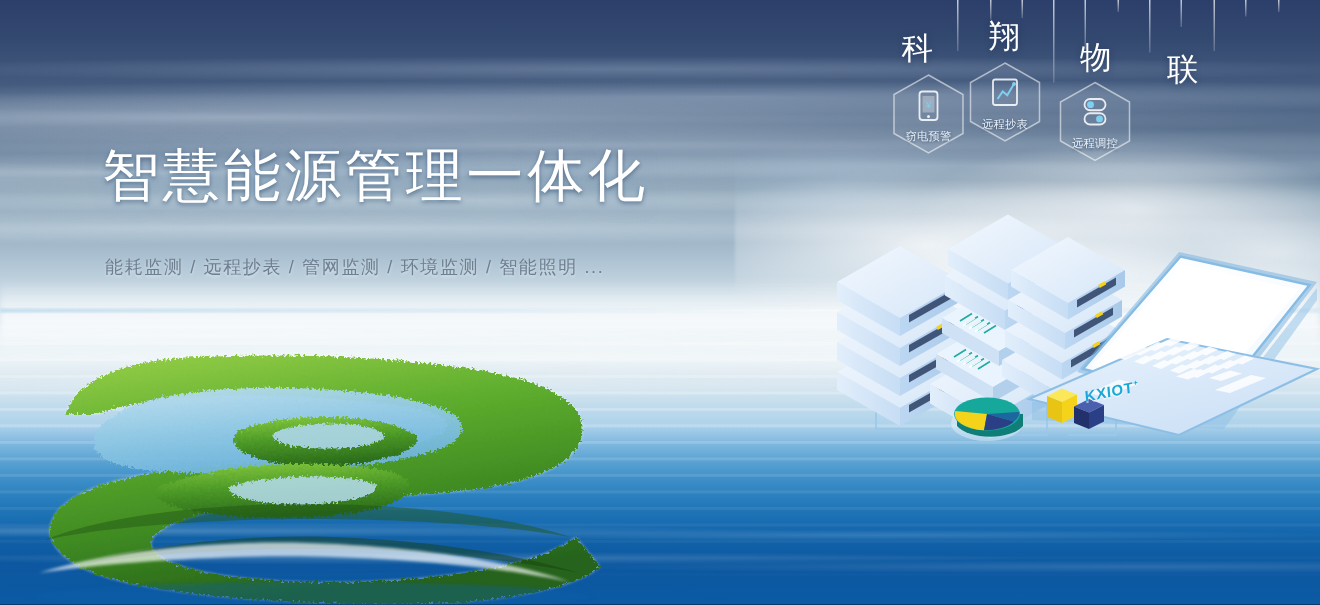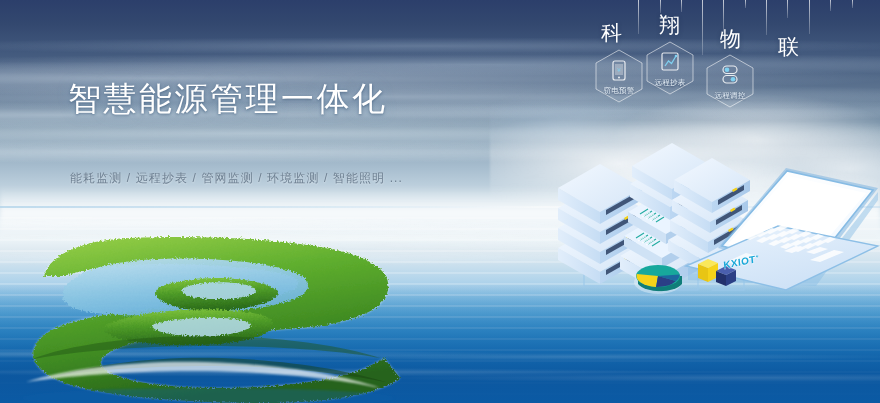--- a/index.html
+++ b/index.html
@@ -133,28 +133,29 @@
   }
 
   
   .headline {
     position: absolute;
     left: 68px; top: 78px;
     z-index: 30;
   }
   .headline-line {
     color: #ffffff;
-    font-size: 33px;
+    font-size: 38px;
     line-height: 42px;
     letter-spacing: 2.5px;
     font-weight: 400;
     white-space: nowrap;
     text-shadow:
       0 1px 3px rgba(30,60,95,.55),
       0 0 14px rgba(120,170,210,.35);
+    margin-top: 19px;
   }
   .subline {
     position: absolute;
     left: 70px; top: 170px;
     color: #6d7f91;
     font-size: 12px;
     letter-spacing: 1.1px;
     white-space: nowrap;
     z-index: 30;
     text-shadow: 0 1px 2px rgba(255,255,255,.45);

